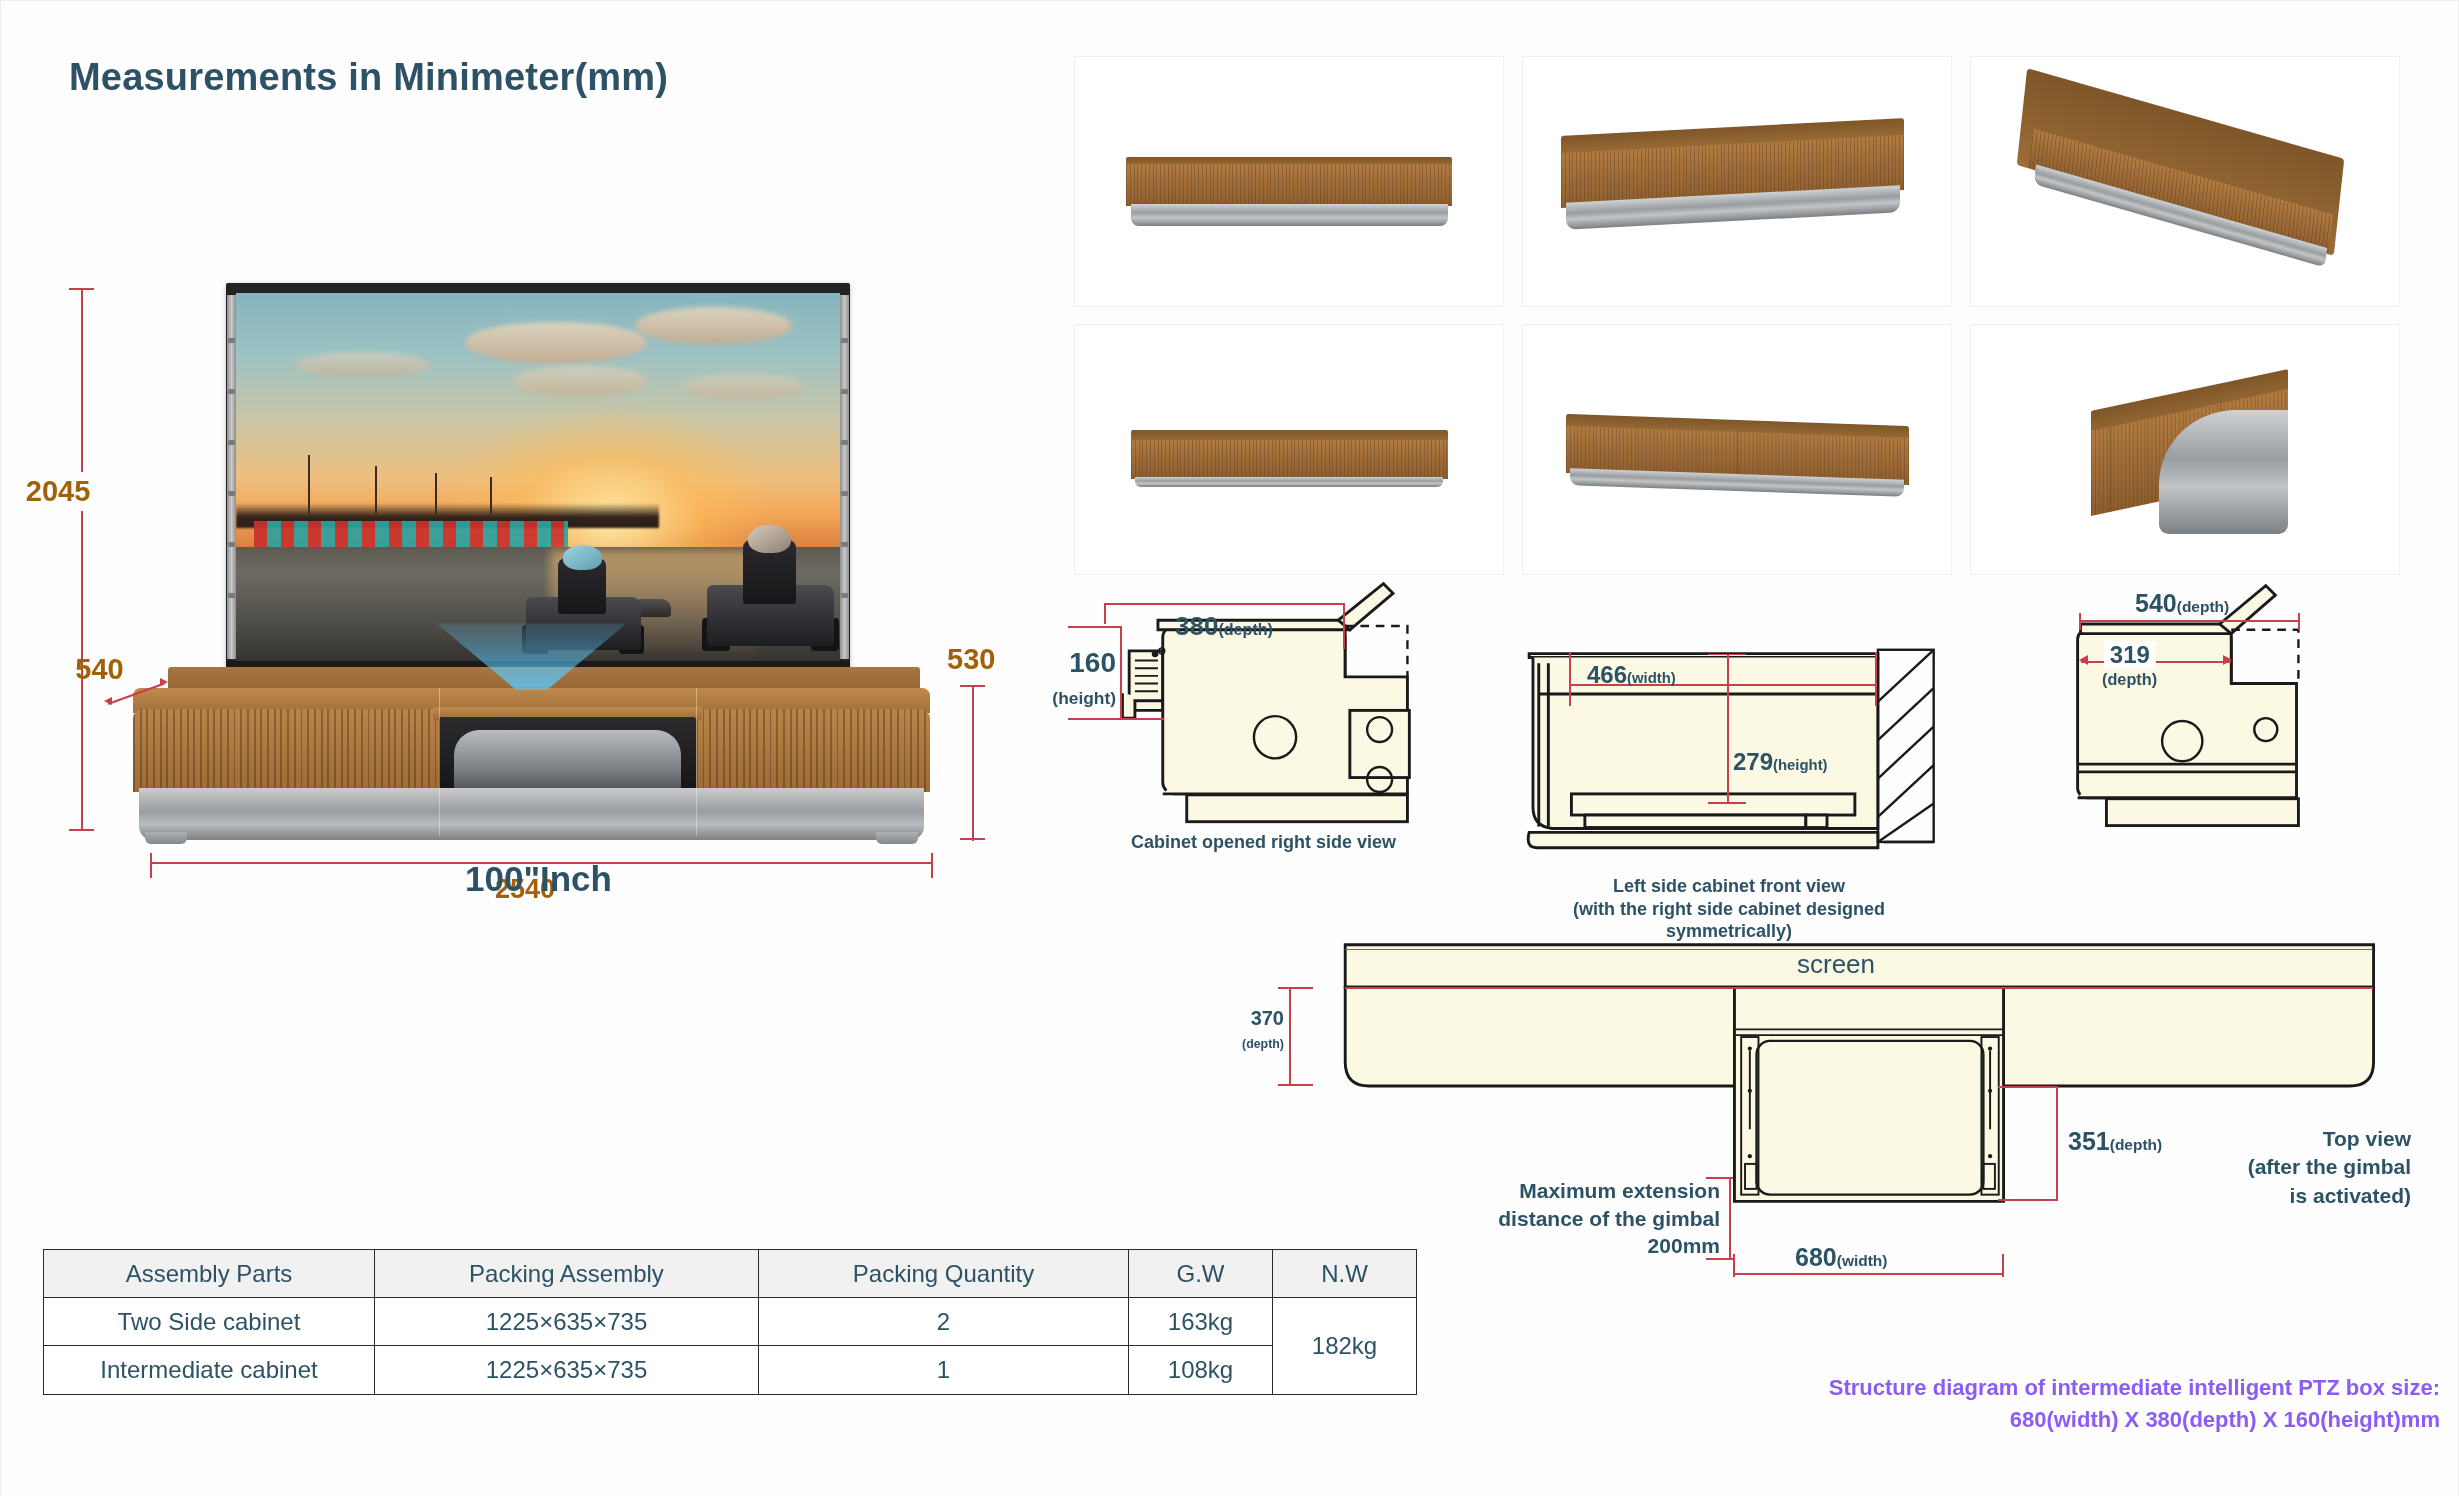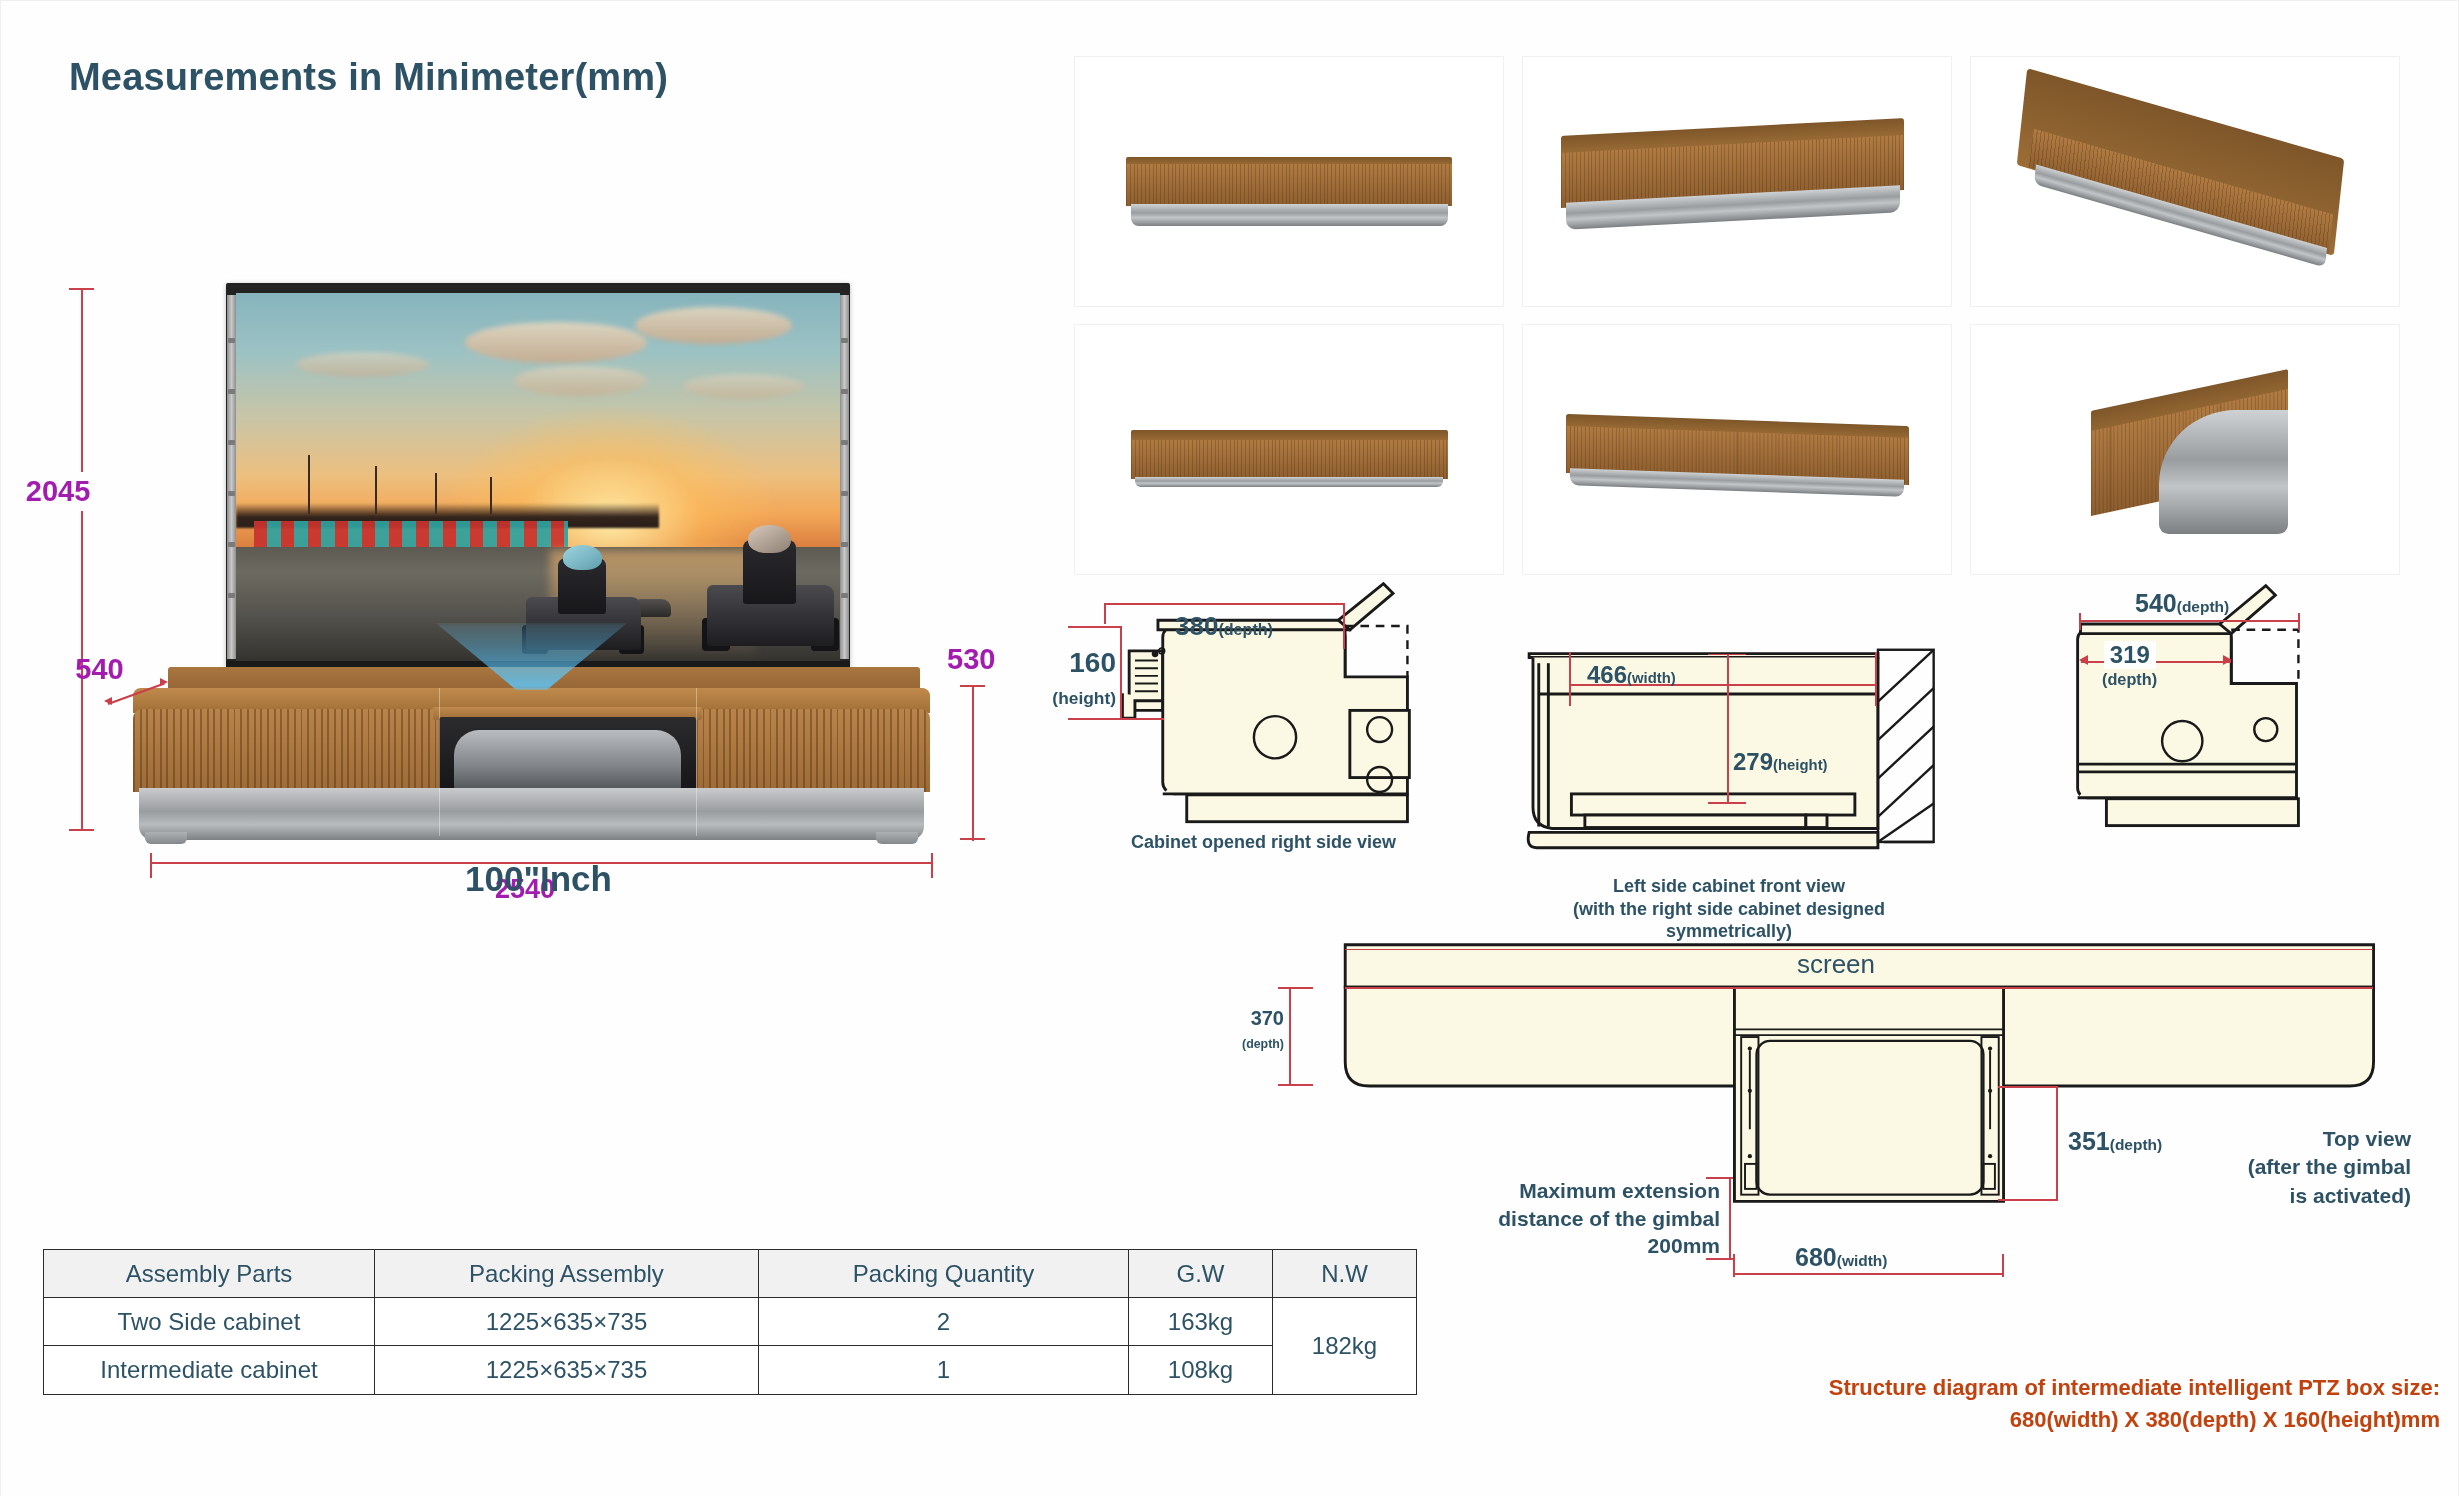--- a/index.html
+++ b/index.html
@@ -154,21 +154,21 @@
     filter:blur(1.9px);
   }
   .cab-seam { position:absolute; top:21px; bottom:3.8px; width:1px; background:rgba(255,255,255,.35); }
 
   
   .dim-line { position:absolute; background:#c9404a; }
   .dv { width:1.9px; } .dh { height:1.9px; }
   .cap { position:absolute; background:#c9404a; }
   .cap-h { height:1.9px; width:25px; } .cap-v { width:1.9px; height:25px; }
   .dim-label {
-    position:absolute; font-size:29px; font-weight:bold; color:#a21caf;
+    position:absolute; font-size:29px; font-weight:bold; color:#a16207;
     white-space:nowrap;
   }
   .dim-arrow {
     position:absolute; width:0;height:0;
     border-style:solid;
   }
   #inch-label {
     position:absolute; left:0; top:600px; width:961px; text-align:center;
     font-size:35px; font-weight:bold; color:#2d5265;
   }
@@ -220,21 +220,21 @@
     font-weight:normal;
   }
   #spec-table thead th { background:#f1f1f1; font-weight:normal; }
   .col-parts { width:331px; } .col-dim { width:384px; }
   .col-qty { width:370px; } .col-gw { width:144px; } .col-nw { width:144px; }
 
   
   #ptz-caption {
     position:absolute; left:1537px; top:1372px; width:903px;
     text-align:right; font-size:22px; font-weight:bold;
-    color:#c2410c; line-height:1.45;
+    color:#8b5cf6; line-height:1.45;
   }
 </style>
 </head>
 <body>
 
 <div class="page-border"></div>
 
 <div id="page-title">Measurements in Minimeter(mm)</div>
 
 <div id="hero">

